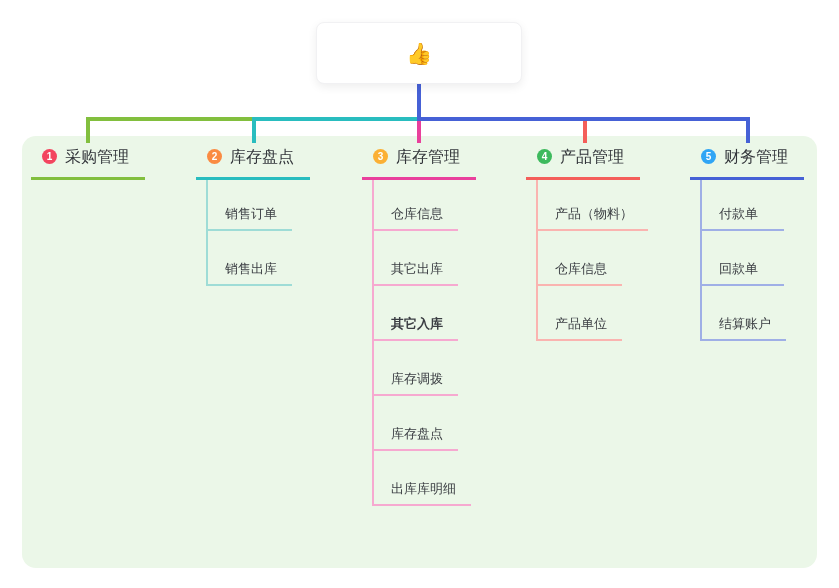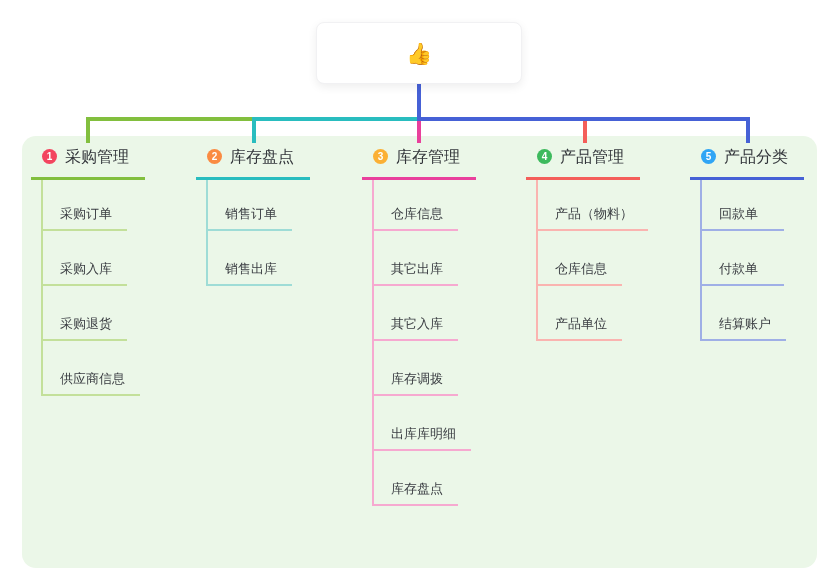--- a/index.html
+++ b/index.html
@@ -83,26 +83,20 @@
   <div class="root-card">
     <span class="root-icon">👍</span>
   </div>
 
   <div id="branches-wrap">
   <div class="branch" style="left: 31px;">
     <div class="branch-label" style="border-bottom-color: rgb(130, 191, 62);">
       <span class="badge" style="background: rgb(243, 69, 95);">1</span>
       <span class="branch-title">采购管理</span>
     </div>
-    <div class="children">
-          <div class="child" style="border-color: rgb(195, 224, 154);">采购订单</div>
-          <div class="child" style="border-color: rgb(195, 224, 154);">采购入库</div>
-          <div class="child" style="border-color: rgb(195, 224, 154);">采购退货</div>
-          <div class="child" style="border-color: rgb(195, 224, 154);">供应商信息</div>
-        </div>
   </div>
 
   <div class="branch" style="left: 196px;">
     <div class="branch-label" style="border-bottom-color: rgb(41, 189, 191);">
       <span class="badge" style="background: rgb(250, 139, 66);">2</span>
       <span class="branch-title">库存盘点</span>
     </div>
     <div class="children">
           <div class="child" style="border-color: rgb(158, 220, 214);">销售订单</div>
           <div class="child" style="border-color: rgb(158, 220, 214); font-family: Liberation Serif, serif;">销售出库</div>
@@ -110,45 +104,45 @@
   </div>
 
   <div class="branch" style="left: 362px;">
     <div class="branch-label" style="border-bottom-color: rgb(233, 64, 156);">
       <span class="badge" style="background: rgb(251, 176, 52);">3</span>
       <span class="branch-title">库存管理</span>
     </div>
     <div class="children">
           <div class="child" style="border-color: rgb(246, 169, 208);">仓库信息</div>
           <div class="child" style="border-color: rgb(246, 169, 208);">其它出库</div>
-          <div class="child" style="border-color: rgb(246, 169, 208);">其它入库</div>
+          <div class="child" style="border-color: rgb(246, 169, 208); font-weight: bold;">其它入库</div>
           <div class="child" style="border-color: rgb(246, 169, 208);">库存调拨</div>
+          <div class="child" style="border-color: rgb(246, 169, 208);">库存盘点</div>
           <div class="child" style="border-color: rgb(246, 169, 208);">出库库明细</div>
-          <div class="child" style="border-color: rgb(246, 169, 208);">库存盘点</div>
         </div>
   </div>
 
   <div class="branch" style="left: 526px;">
     <div class="branch-label" style="border-bottom-color: rgb(244, 94, 90);">
       <span class="badge" style="background: rgb(61, 186, 93);">4</span>
       <span class="branch-title">产品管理</span>
     </div>
     <div class="children">
           <div class="child" style="border-color: rgb(250, 180, 176);">产品（物料）</div>
           <div class="child" style="border-color: rgb(250, 180, 176);">仓库信息</div>
           <div class="child" style="border-color: rgb(250, 180, 176);">产品单位</div>
         </div>
   </div>
 
   <div class="branch" style="left: 690px;">
     <div class="branch-label" style="border-bottom-color: rgb(70, 97, 214);">
       <span class="badge" style="background: rgb(48, 165, 245);">5</span>
-      <span class="branch-title">产品分类</span>
+      <span class="branch-title">财务管理</span>
     </div>
     <div class="children">
+          <div class="child" style="border-color: rgb(159, 175, 230);">付款单</div>
           <div class="child" style="border-color: rgb(159, 175, 230);">回款单</div>
-          <div class="child" style="border-color: rgb(159, 175, 230);">付款单</div>
           <div class="child" style="border-color: rgb(159, 175, 230);">结算账户</div>
         </div>
   </div>
 </div>
 
 </div>
 
 </body></html>

